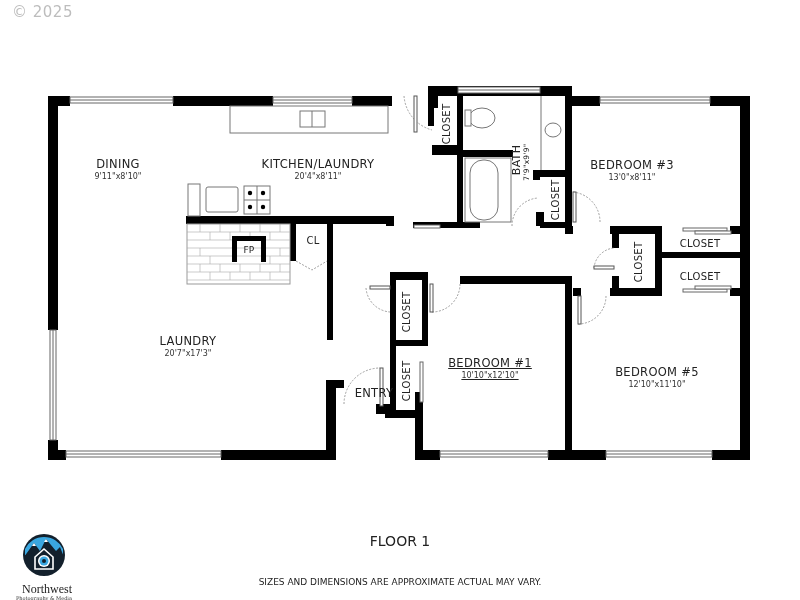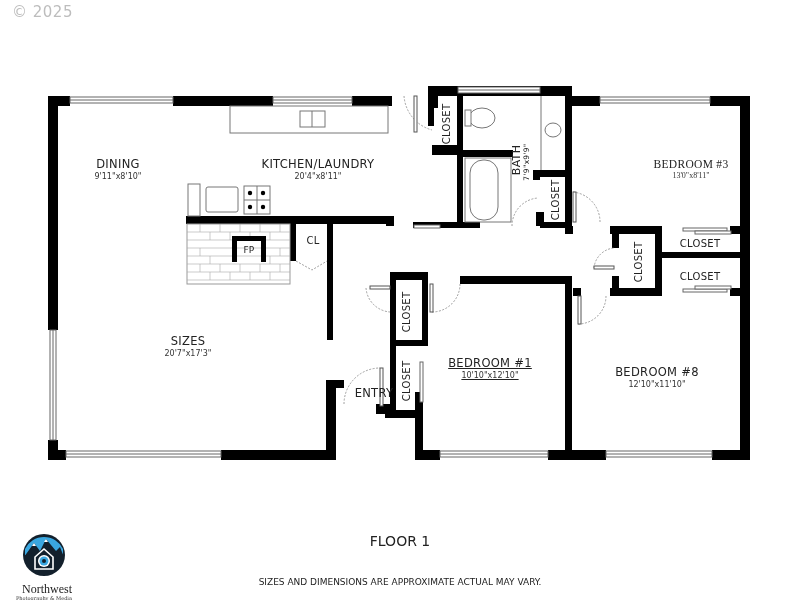--- a/index.html
+++ b/index.html
@@ -207,37 +207,37 @@
 </svg>
 
 <div class="room-label" style="left:118px;top:157px;">
   <div class="room-name">DINING</div>
   <div class="room-dim">9'11"x8'10"</div>
 </div>
 <div class="room-label" style="left:318px;top:157px;">
   <div class="room-name">KITCHEN/LAUNDRY</div>
   <div class="room-dim">20'4"x8'11"</div>
 </div>
-<div class="room-label" style="left:691px;top:158px;font-family:Liberation Serif, serif;">
+<div class="room-label" style="left:632px;top:158px;">
   <div class="room-name">BEDROOM #3</div>
   <div class="room-dim">13'0"x8'11"</div>
 </div>
 <div class="room-label" style="left:188px;top:334px;">
-  <div class="room-name">SIZES</div>
+  <div class="room-name">LAUNDRY</div>
   <div class="room-dim">20'7"x17'3"</div>
 </div>
 <div class="room-label" style="left:374px;top:358px;margin-top:28px;">
   <div class="room-name">ENTRY</div>
 </div>
 <div class="room-label" style="left:490px;top:356px;text-decoration:underline;">
   <div class="room-name">BEDROOM #1</div>
   <div class="room-dim">10'10"x12'10"</div>
 </div>
 <div class="room-label" style="left:657px;top:365px;">
-  <div class="room-name">BEDROOM #8</div>
+  <div class="room-name">BEDROOM #5</div>
   <div class="room-dim">12'10"x11'10"</div>
 </div>
 
 <div class="vlabel" style="left:516px;top:160px;font-size:11px;">
   <span>BATH</span>
 </div>
 <div class="vlabel" style="left:526px;top:162px;font-size:7.5px;">7'9"x9'9"</div>
 
 <div class="vlabel" style="left:446px;top:124px;">CLOSET</div>
 <div class="vlabel" style="left:555px;top:200px;">CLOSET</div>

